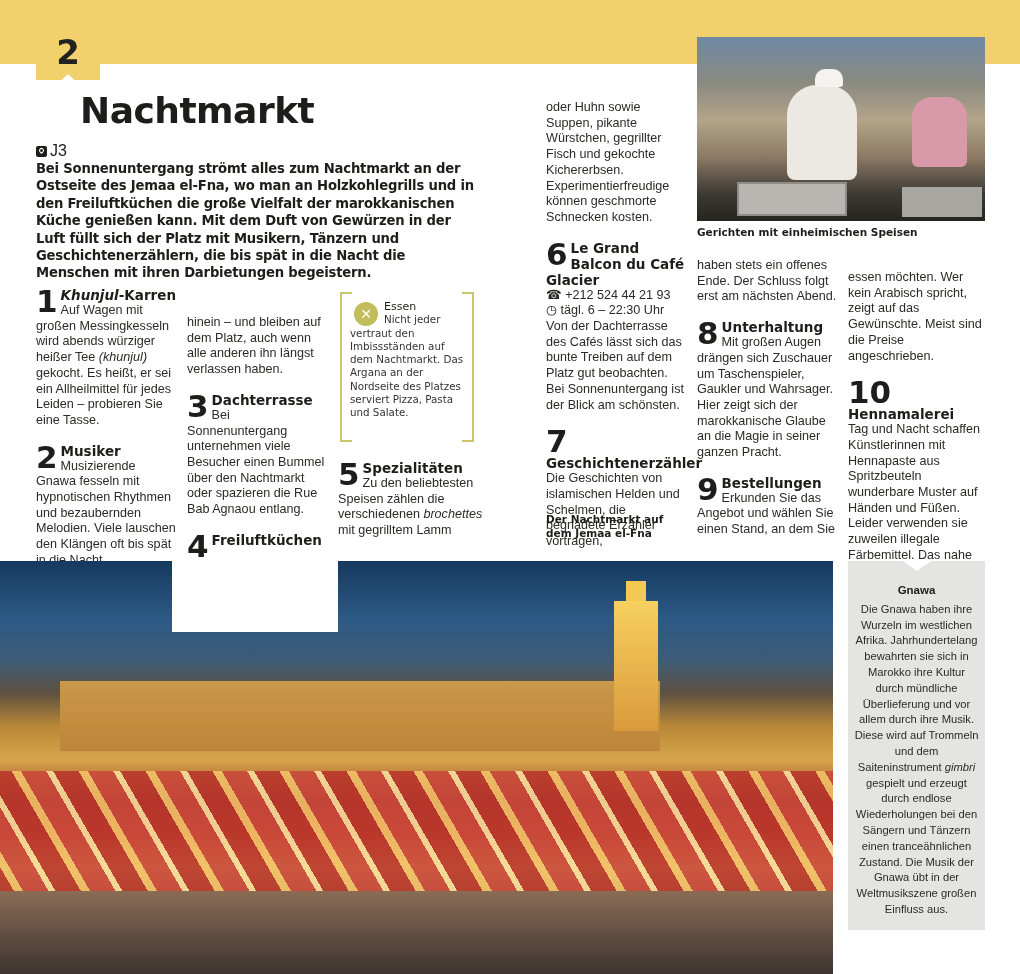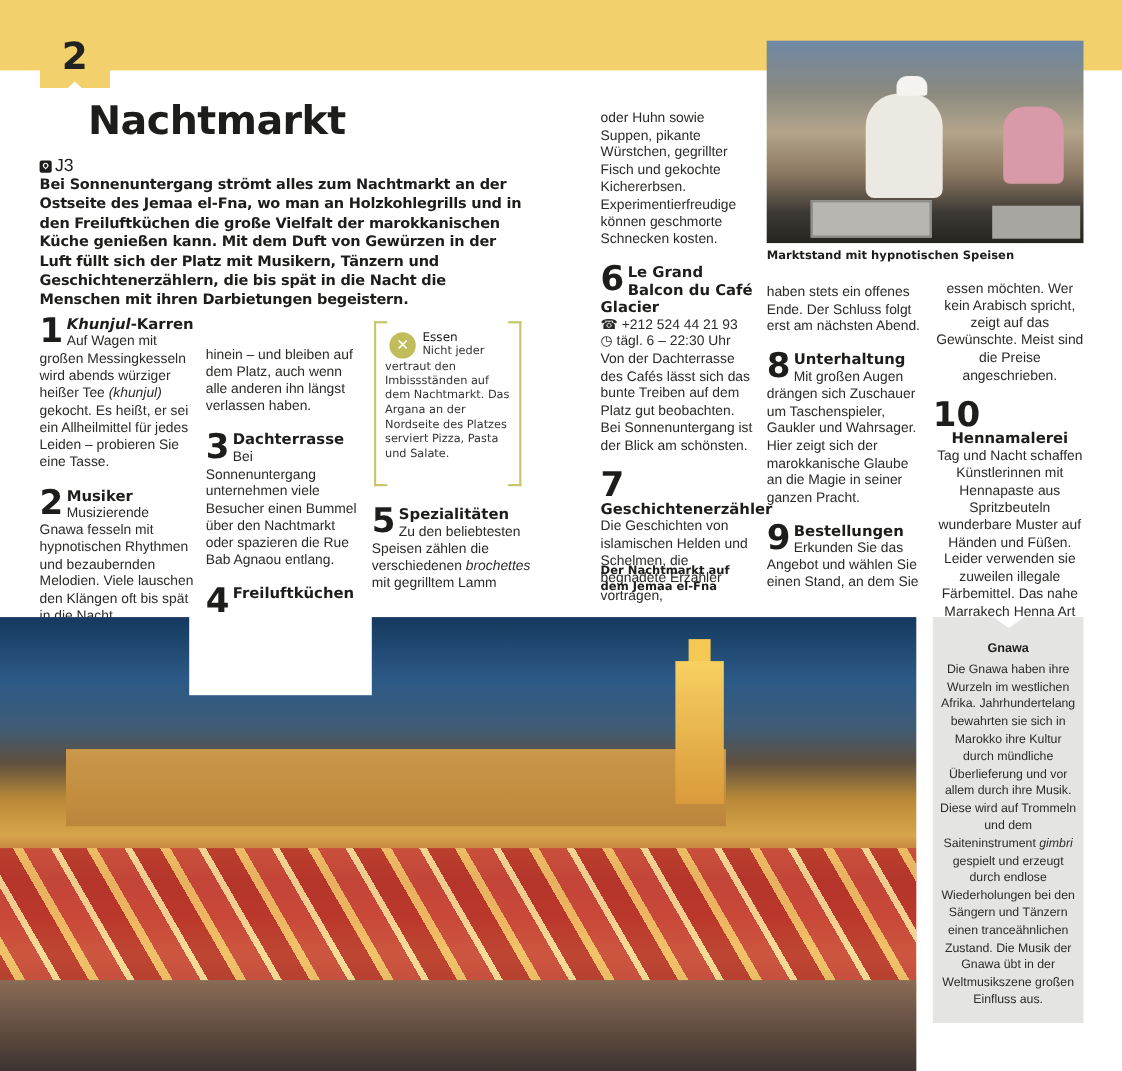--- a/index.html
+++ b/index.html
@@ -73,21 +73,21 @@
 </div>
 <p class="intro" data-name="intro-paragraph">Bei Sonnenuntergang strömt alles zum Nachtmarkt an der Ostseite des Jemaa el-Fna, wo man an Holzkohlegrills und in den Freiluftküchen die große Vielfalt der marokkanischen Küche genießen kann. Mit dem Duft von Gewürzen in der Luft füllt sich der Platz mit Musikern, Tänzern und Geschichtenerzählern, die bis spät in die Nacht die Menschen mit ihren Darbietungen begeistern.</p>
 
 <div class="photo1" data-name="market-stall-photo">
   <div class="chef"></div>
     <div class="hat"></div>
   <div class="man2"></div>
     <div class="tray"></div>
     <div class="tray2"></div>
 </div>
-<div class="cap1" data-name="top-photo-caption">Marktstand mit hypnotischen Speisen</div>
+<div class="cap1" data-name="top-photo-caption">Gerichten mit einheimischen Speisen</div>
 
 <div class="col" style="left:36px; top:287px; width:140px;" data-name="column-1">
   <div class="item" data-name="item-1">
     <span class="big" data-name="item-number">1</span>
     <span class="h" data-name="item-title"><span class="it">Khunjul</span><span>-Karren</span></span>
     <span>Auf Wagen mit großen Messingkesseln wird abends würziger heißer Tee </span><span class="it">(khunjul)</span><span> gekocht. Es heißt, er sei ein Allheilmittel für jedes Leiden – probieren Sie eine Tasse.</span>
   </div>
   <div class="item" data-name="item-2">
     <span class="big" data-name="item-number">2</span>
     <span class="h" data-name="item-title">Musiker</span>
@@ -148,21 +148,21 @@
     <span class="h" data-name="item-title">Unterhaltung</span>
     <span>Mit großen Augen drängen sich Zuschauer um Taschenspieler, Gaukler und Wahrsager. Hier zeigt sich der marokkanische Glaube an die Magie in seiner ganzen Pracht.</span>
   </div>
   <div class="item" data-name="item-9">
     <span class="big" data-name="item-number">9</span>
     <span class="h" data-name="item-title">Bestellungen</span>
     <span>Erkunden Sie das Angebot und wählen Sie einen Stand, an dem Sie</span>
   </div>
 </div>
 
-<div class="col" style="left:848px; top:255px; width:140px;text-align:center;" data-name="column-6">
+<div class="col" style="left:848px; top:270px; width:140px;" data-name="column-6">
   <div class="item" data-name="item-9-continued"><span>essen möchten. Wer kein Arabisch spricht, zeigt auf das Gewünschte. Meist sind die Preise angeschrieben.</span></div>
   <div class="item" data-name="item-10">
     <span class="big" data-name="item-number">10</span>
     <span class="h" data-name="item-title">Hennamalerei</span>
     <span>Tag und Nacht schaffen Künstlerinnen mit Hennapaste aus Spritzbeuteln wunderbare Muster auf Händen und Füßen. Leider verwenden sie zuweilen illegale Färbemittel. Das nahe Marrakech Henna Art Cafe </span><span class="it">(S. 73)</span><span> bietet seriöse Produkte an.</span>
   </div>
 </div>
 
 <div class="photo2" data-name="night-market-photo">
   <div class="bldg"></div>

